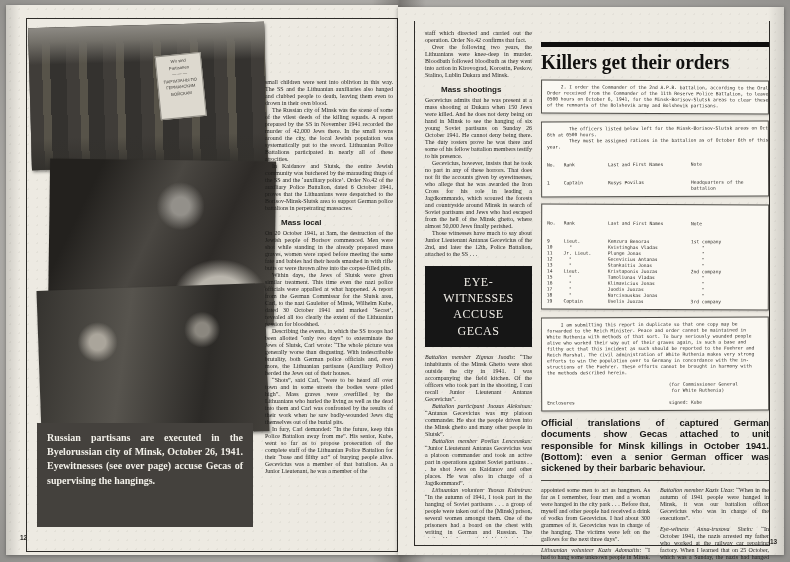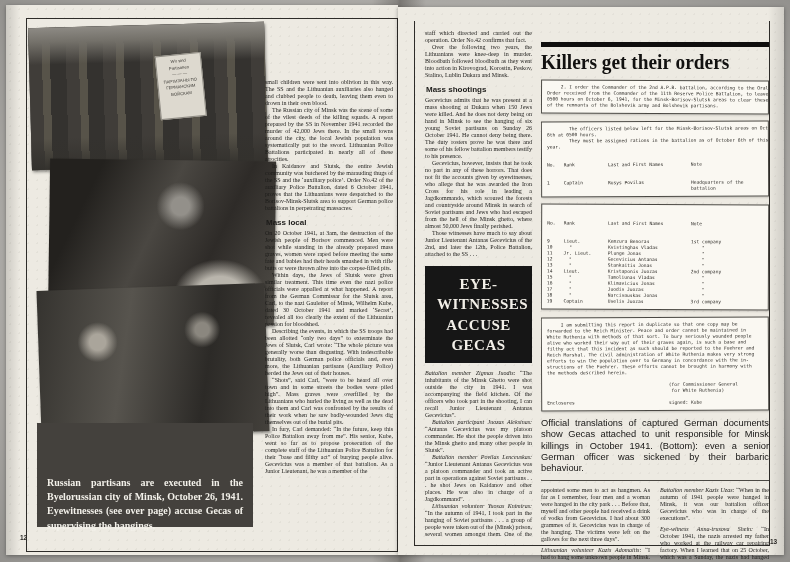--- a/index.html
+++ b/index.html
@@ -63,45 +63,45 @@
     background:
       radial-gradient(circle at 26% 36%, #aaa59b 0 8px, rgba(0,0,0,0) 20px),
       radial-gradient(circle at 72% 30%, #8b877f 0 7px, rgba(0,0,0,0) 18px),
       linear-gradient(100deg,#35332f 0%,#57544e 38%,#2c2a27 72%,#44413c 100%);
   }
   .capbox{
     position:absolute;left:10px;top:404px;width:216px;height:104px;box-sizing:border-box;
     background:var(--caption_box_bg,#44413d);color:#f3f1ea;padding:8px 10px;
   }
   .capbox .cap-title{font-size:13.5px;font-weight:bold;letter-spacing:1.5px;margin-bottom:6px;}
-  .capbox .cap-body{font-size:10px;font-weight:bold;line-height:1.42;text-align:justify;margin-top:45px;}
+  .capbox .cap-body{font-size:10px;font-weight:bold;line-height:1.42;text-align:justify;}
   .lcol{
     position:absolute;left:238px;top:60px;width:128px;height:470px;overflow:hidden;
     font-size:6px;line-height:7px;text-align:justify;
   }
   .lcol p, .rcol p, .q{margin:0;}
   .lcol p + p, .rcol p + p{text-indent:7px;}
   .subhead{
     font-family:"Liberation Sans",sans-serif;font-weight:bold;font-size:8px;
-    margin:7px 0 4px 1px;
+    margin:7px 0 4px 16px;
   }
   .pagenum{position:absolute;font-family:"Liberation Sans",sans-serif;font-weight:bold;font-size:6.5px;color:#2a2825;}
   .pn-left{left:14px;top:529px;}
   .pn-right{left:372px;top:531px;}
 
   
   .rframe{position:absolute;left:16px;top:14px;width:354px;height:524px;
     border-left:1px solid #2e2c29;border-right:1px solid #2e2c29;border-bottom:1px solid #2e2c29;}
   .rcol{
     position:absolute;left:10px;top:9px;width:107px;height:508px;overflow:hidden;
     font-size:6px;line-height:7px;text-align:justify;
   }
   .eyebox{
     background:var(--eyewitness_box_bg,#161616);color:#f2efe8;text-align:center;
-    font-weight:bold;font-size:15px;line-height:1.35;letter-spacing:.5px;
+    font-weight:normal;font-size:12px;line-height:1.35;letter-spacing:.5px;
     padding:8px 12px;margin:8px 0 7px 0;white-space:pre-line;
   }
   .q{text-align:justify;margin-bottom:4px;}
   .q .lead{font-style:italic;}
   .rmain{position:absolute;left:126px;top:21px;width:228px;height:519px;overflow:hidden;}
   .bar{height:5px;background:#0f0e0d;margin-bottom:3px;}
   .headline{
     font-weight:bold;font-size:22px;line-height:24px;white-space:nowrap;
     transform:scaleX(.88);transform-origin:left;margin:0 0 6px 0;color:#121110;
   }
@@ -109,21 +109,21 @@
     background:var(--doc_bg,#faf8f2);border:1px solid #4a4843;padding:4px 5px;margin-bottom:7px;
     font-family:"DejaVu Sans Mono","Liberation Mono",monospace;
     font-size:4.6px;line-height:6px;white-space:pre;overflow:hidden;color:#2c2a26;
     box-shadow:1px 1px 2px rgba(0,0,0,.18);
   }
   .doc1{transform:rotate(.3deg);}
   .doc2{transform:rotate(-.25deg);}
   .doc3{transform:rotate(.25deg);}
   .doc4{transform:rotate(-.3deg);}
   .photo-caption{
-    font-family:"Liberation Sans",sans-serif;font-weight:normal;font-size:9.3px;line-height:1.22;
+    font-family:"Liberation Sans",sans-serif;font-weight:bold;font-size:9.3px;line-height:1.22;
     text-align:justify;margin:2px 0 5px 0;color:#161514;
   }
   .twocol{
     border-top:1px solid #4a4843;padding-top:6px;display:flex;gap:10px;
     font-size:6px;line-height:7px;
   }
   .twocol .tc{width:109px;overflow:hidden;height:116px;text-align:justify;}
 </style>
 </head>
 <body>

